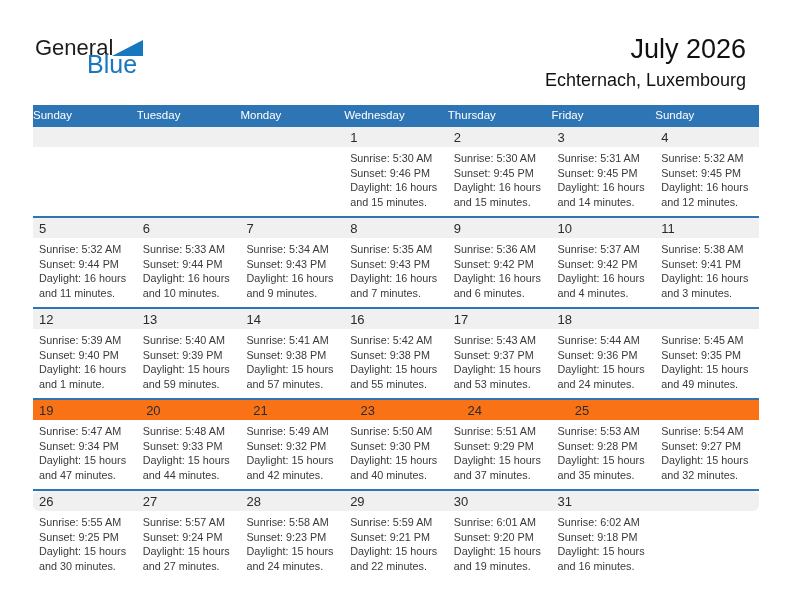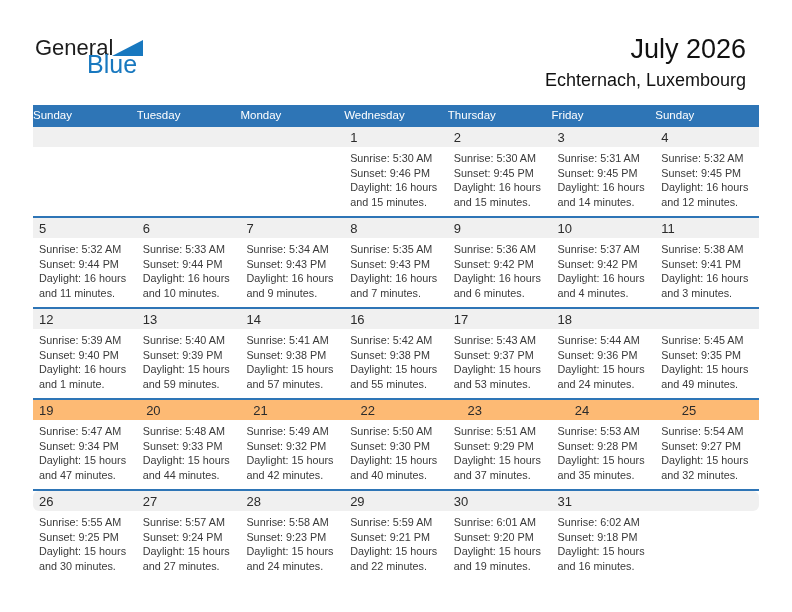--- a/index.html
+++ b/index.html
@@ -201,25 +201,24 @@
             </div>
             <div class="cell-details">
               <div>Sunrise: 5:45 AM</div>
               <div>Sunset: 9:35 PM</div>
               <div>Daylight: 15 hours</div>
               <div>and 49 minutes.</div>
             </div>
           </div>
         </div>
         <div class="week" style="border-top-color: rgb(46, 117, 182);">
-          <div class="numbers-row" style="background: #fdba74; gap: 24px;">
+          <div class="numbers-row" style="background: #f97316; gap: 24px;">
             <div class="day-number">19</div>
             <div class="day-number">20</div>
             <div class="day-number">21</div>
-            <div class="day-number">22</div>
             <div class="day-number">23</div>
             <div class="day-number">24</div>
             <div class="day-number">25</div>
           </div>
           <div class="details-row">
             <div class="cell-details">
               <div>Sunrise: 5:47 AM</div>
               <div>Sunset: 9:34 PM</div>
               <div>Daylight: 15 hours</div>
               <div>and 47 minutes.</div>

